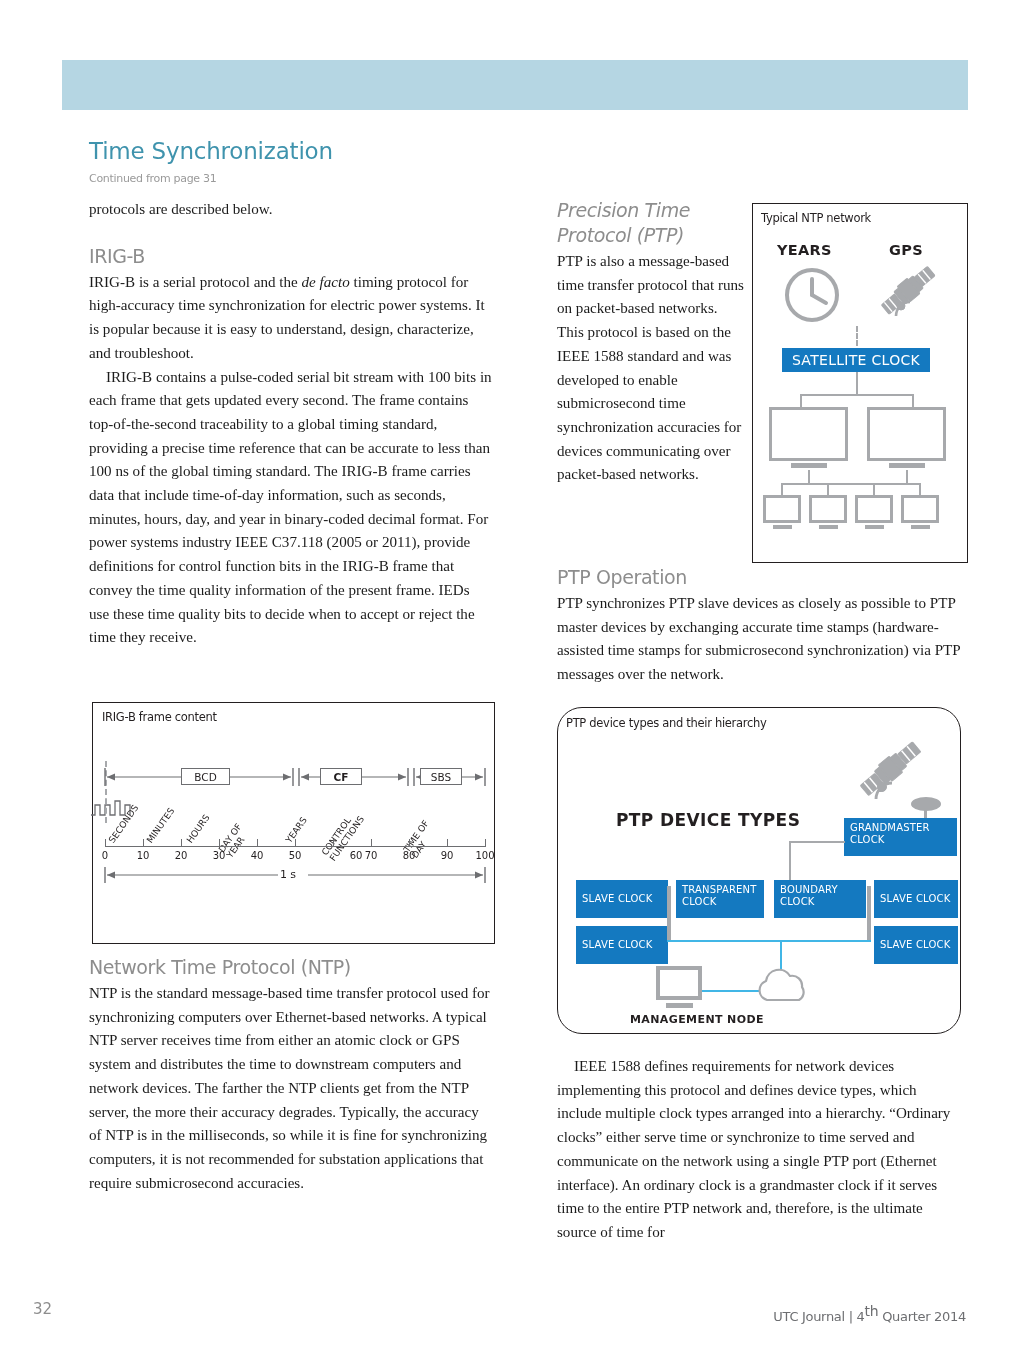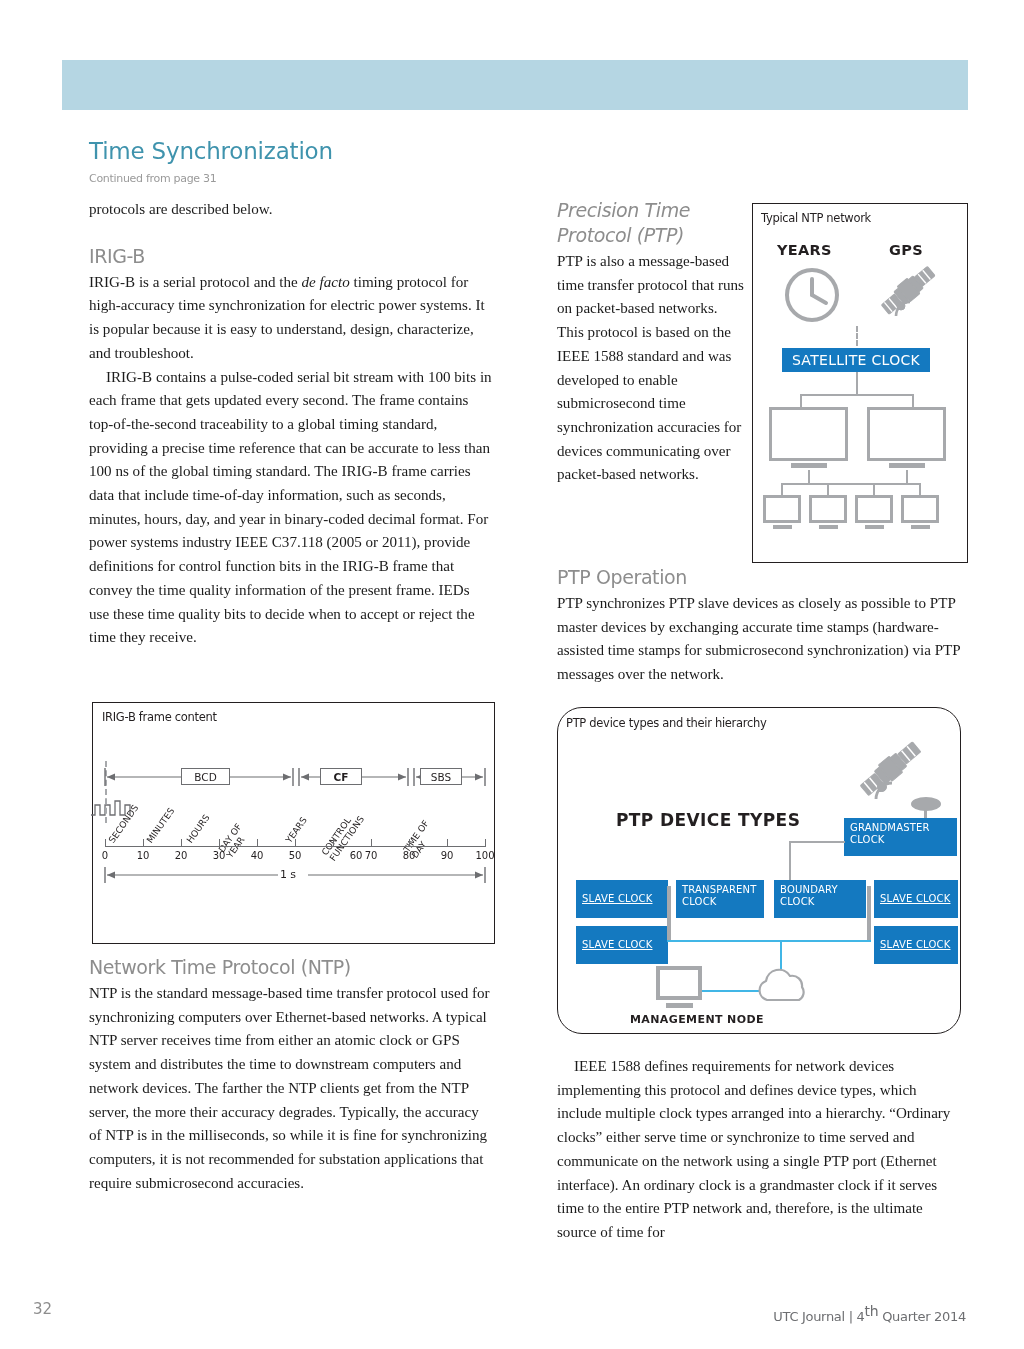--- a/index.html
+++ b/index.html
@@ -107,21 +107,21 @@
     position:absolute;left:58px;top:102px;
     font-family:"DejaVu Sans", sans-serif;font-weight:700;
     font-size:17px;color:#231f20;letter-spacing:0.4px;
   }
   .bbox{
     position:absolute;background:#1479c0;color:#ffffff;
     font-family:"DejaVu Sans", sans-serif;font-size:10px;
     box-sizing:border-box;padding:4px 6px;letter-spacing:0.2px;
     line-height:11.5px;
   }
-  .bbox.mid{display:flex;align-items:center;text-decoration:underline;}
+  .bbox.mid{display:flex;align-items:center;}
   .cyan{position:absolute;background:#41b6e6;}
   .gray{position:absolute;background:#a7a9ac;}
   .mgmt-lab{
     position:absolute;font-family:"DejaVu Sans", sans-serif;
     font-weight:700;font-size:11px;color:#231f20;letter-spacing:0.4px;
   }
 
   
   .f-page{
     position:absolute;left:33px;top:1300px;

